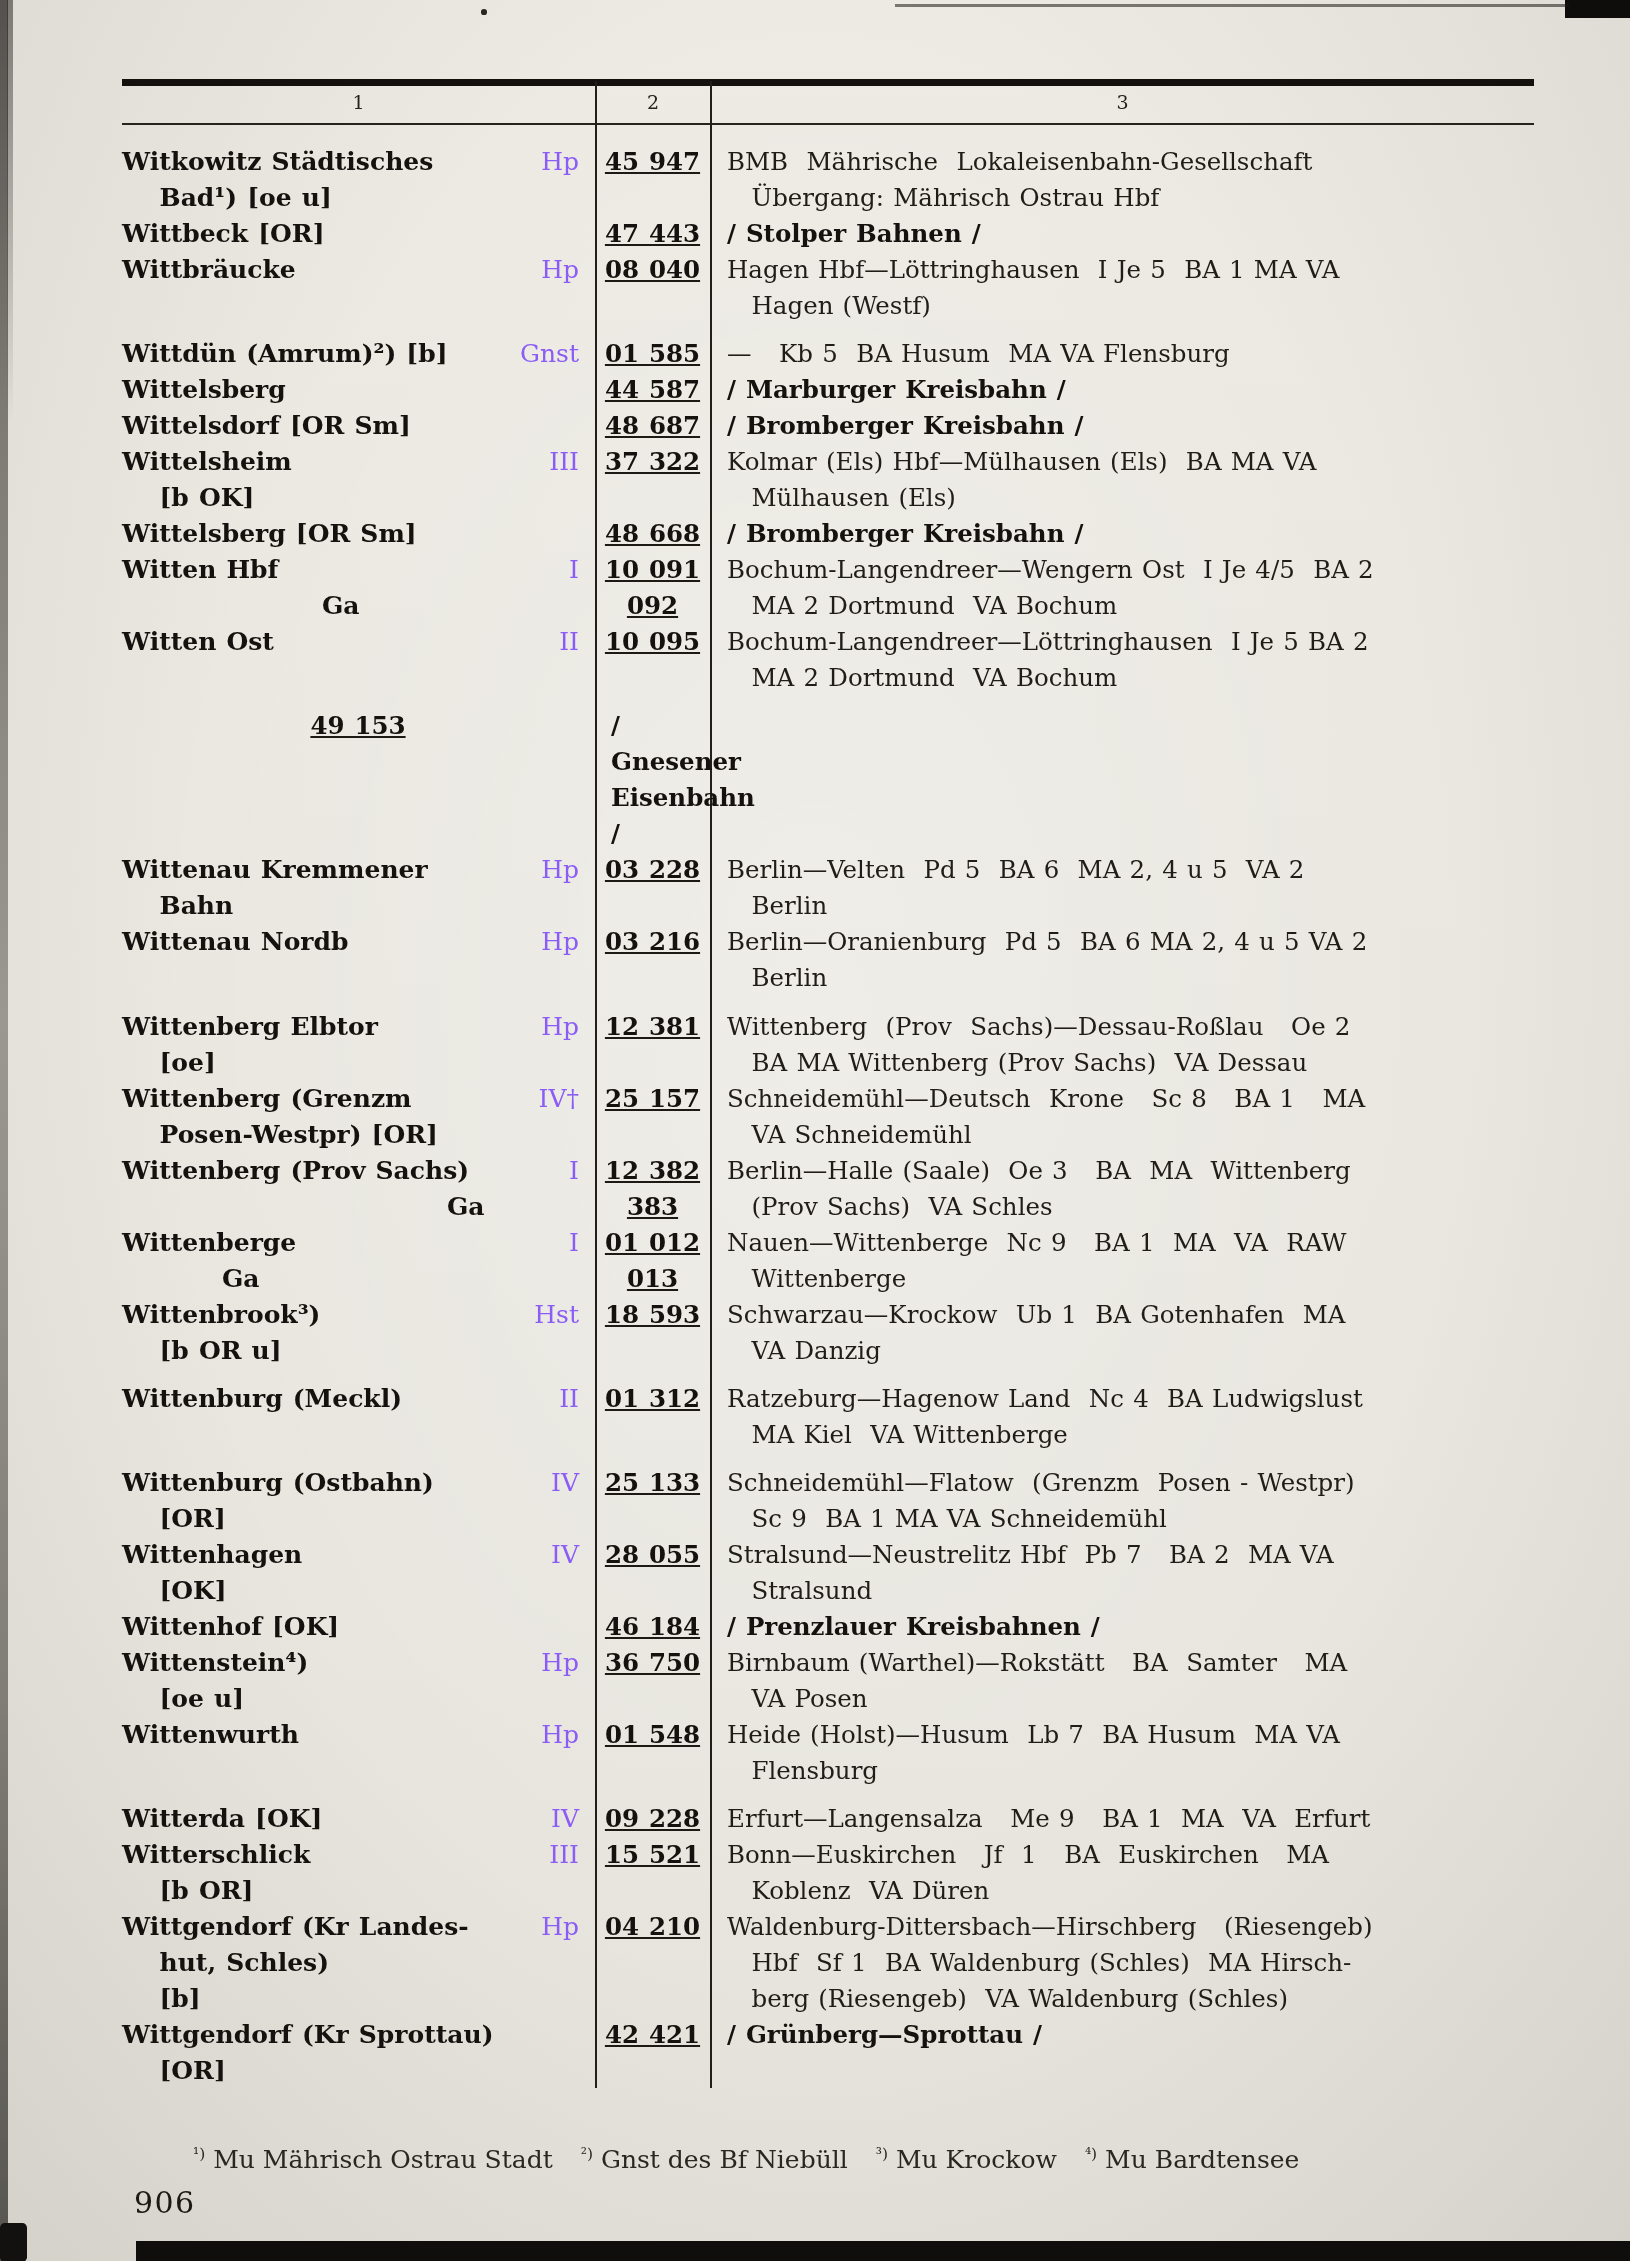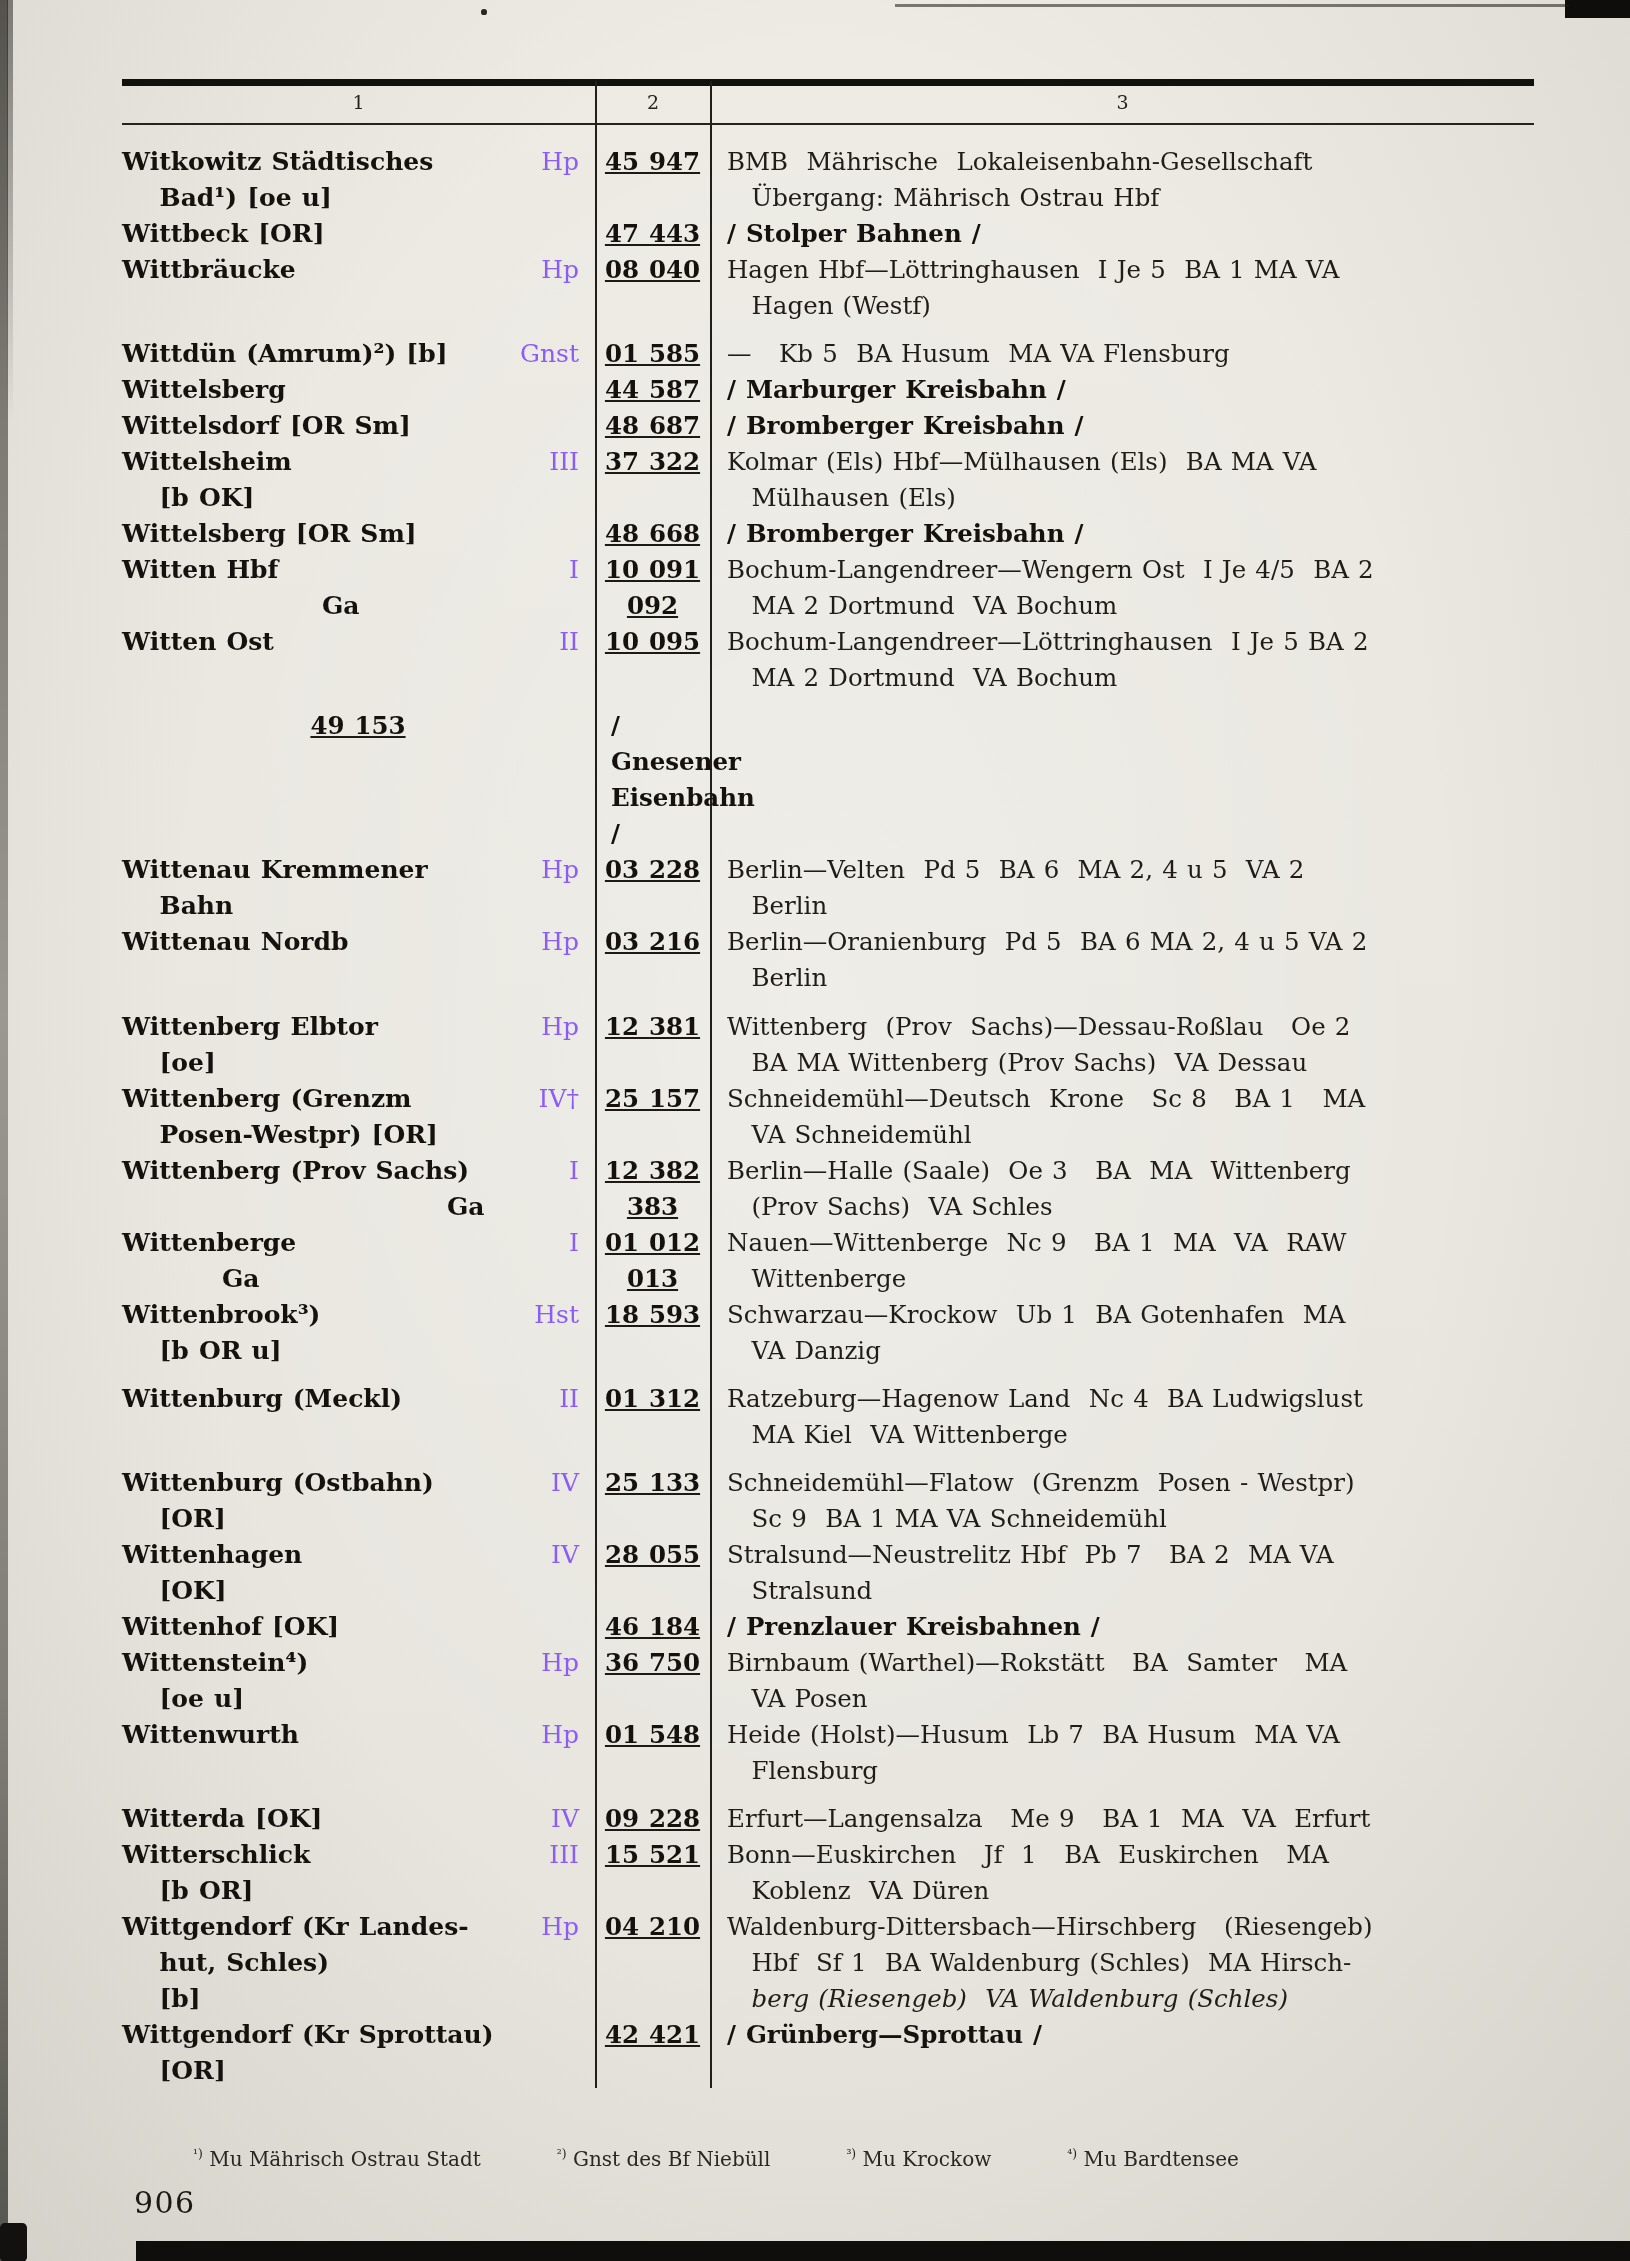--- a/index.html
+++ b/index.html
@@ -39,22 +39,22 @@
   .c2{padding-right:1px;box-sizing:border-box;text-align:center;text-decoration:underline;}
   .c3{padding-left:16px;box-sizing:border-box;}
   .line{line-height:36px;font-size:24.5px;white-space:pre-wrap;word-spacing:1.4px;}
   .c1 .line{display:flex;justify-content:space-between;font-size:25px;}
   .c1 .nm{font-weight:bold;white-space:pre;color:#14110e;}
   .c1 .cls{font-weight:normal;color:#8b5cf6;white-space:pre;}
   .c2 .line{font-weight:bold;color:#14110e;}
   .c3 .line{color:#201d18;}
   .c3 .line.b{font-weight:bold;color:#14110e;}
   
-  .footnotes{position:absolute;left:193px;top:2141px;display:flex;gap:76px;
-    font-size:20px;line-height:26px;color:#2a2722;white-space:pre;}
+  .footnotes{position:absolute;left:193px;top:2141px;display:flex;gap:28px;
+    font-size:25px;line-height:26px;color:#2a2722;white-space:pre;}
   .footnotes sup{font-size:62%;}
   
   .page-number{position:absolute;left:134px;top:2185px;font-size:30px;letter-spacing:1.4px;color:#1c1915;}
 </style>
 </head>
 <body>
 
 <div class="vignette"></div>
 <div class="edge-left"></div>
 <div class="edge-left2"></div>
@@ -423,21 +423,21 @@
         <div class="line"><span class="nm">Wittgendorf (Kr Landes-</span><span class="cls">Hp</span></div>
         <div class="line" style="padding-left: 1.5em;"><span class="nm">hut, Schles)</span></div>
         <div class="line" style="padding-left: 1.5em;"><span class="nm">[b]</span></div>
       </div>
     <div class="c2">
         <div class="line num">04 210</div>
       </div>
     <div class="c3">
         <div class="line">Waldenburg-Dittersbach—Hirschberg   (Riesengeb)</div>
         <div class="line" style="padding-left: 1em;">Hbf  Sf 1  BA Waldenburg (Schles)  MA Hirsch-</div>
-        <div class="line" style="padding-left: 1em; font-style: italic;">berg (Riesengeb)  VA Waldenburg (Schles)</div>
+        <div class="line" style="padding-left: 1em;">berg (Riesengeb)  VA Waldenburg (Schles)</div>
       </div>
   </div>
 
   <div class="row">
     <div class="c1">
         <div class="line"><span class="nm">Wittgendorf (Kr Sprottau)</span></div>
         <div class="line" style="padding-left: 1.5em;"><span class="nm">[OR]</span></div>
       </div>
     <div class="c2">
         <div class="line num">42 421</div>

